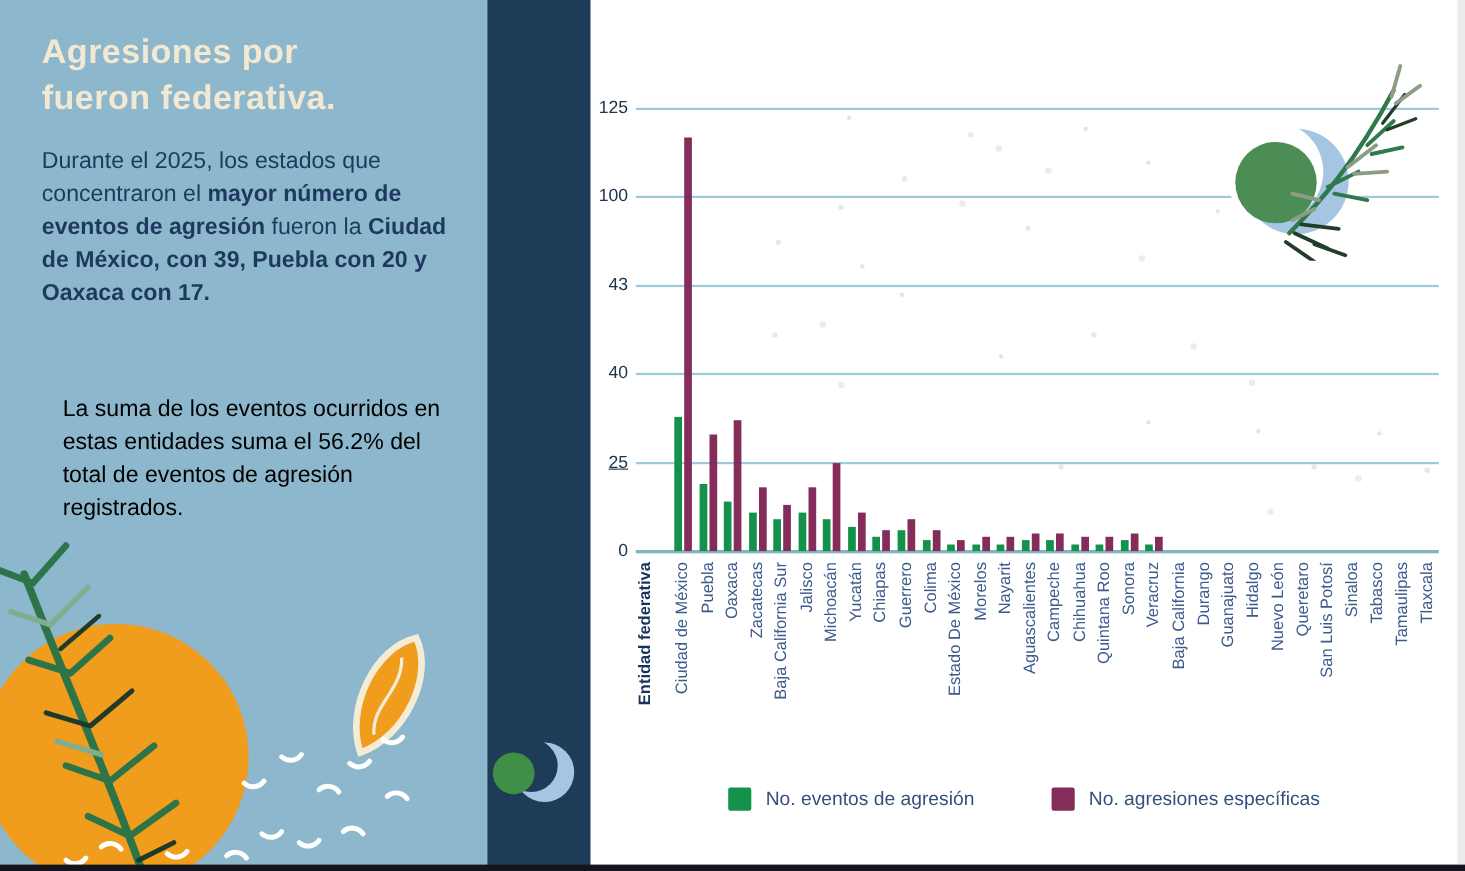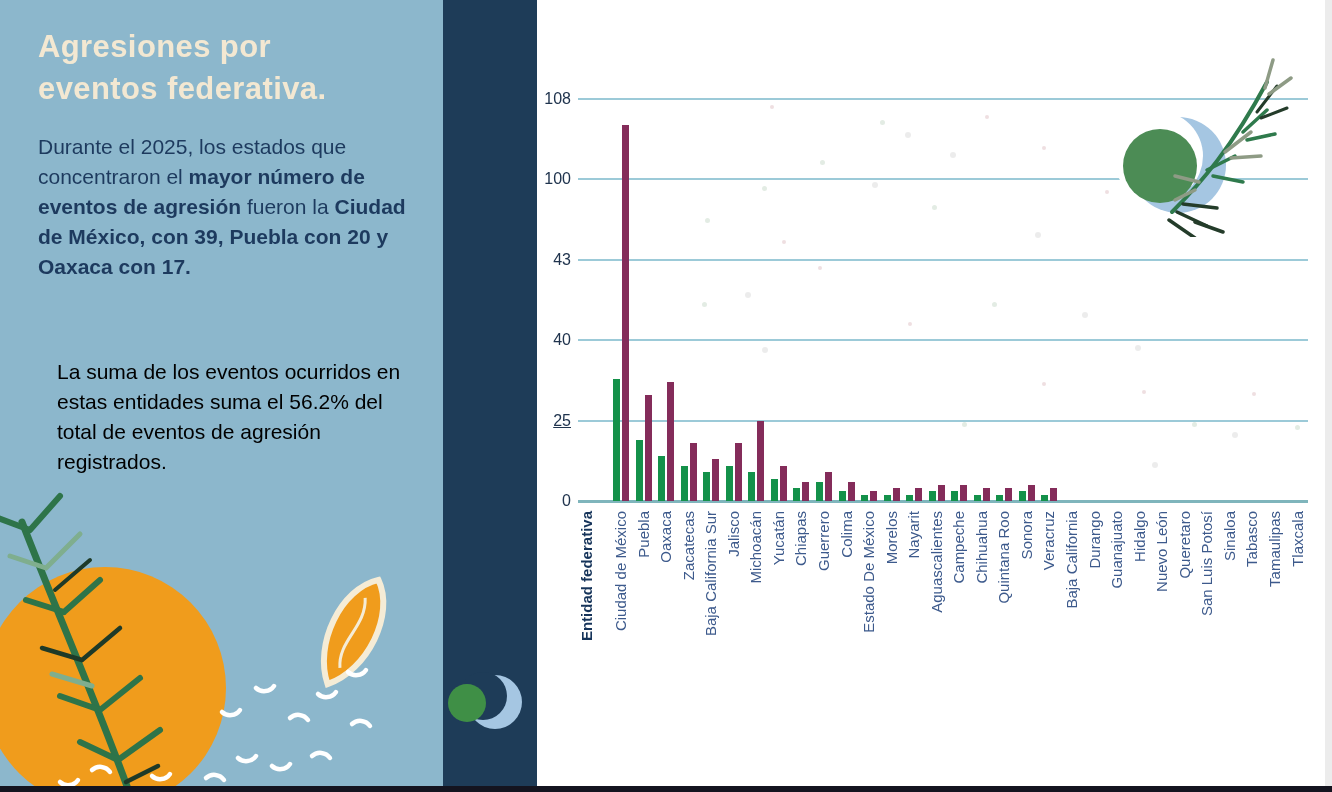--- a/index.html
+++ b/index.html
@@ -93,21 +93,21 @@
         <path d="M206,318 a12,12 0 0 1 18,2"></path>
         <path d="M272,306 a12,12 0 0 0 18,-2"></path>
         <path d="M312,296 a12,12 0 0 1 18,2"></path>
         <path d="M152,316 a12,12 0 0 0 18,-2"></path>
         <path d="M92,310 a12,12 0 0 1 18,2"></path>
         <path d="M348,212 a12,12 0 0 0 18,-2"></path>
         <path d="M60,322 a12,12 0 0 0 18,-2"></path>
       </g>
     </svg>
 
-    <h1 class="page-title"><span>Agresiones por</span><br><span>eventos federativa.</span></h1>
+    <h1 class="page-title"><span>Agresiones por</span><br><span>fueron federativa.</span></h1>
 
     <p class="para1" id="para1"><span>Durante el 2025, los estados que concentraron el </span><b>mayor número de eventos de agresión</b><span> fueron la </span><b>Ciudad de México, con 39, Puebla con 20 y Oaxaca con 17.</b></p>
 
     <p class="para2">La suma de los eventos ocurridos en estas entidades suma el 56.2% del total de eventos de agresión registrados.</p>
   </div>
 
   <div class="divider">
     <div class="c" style="left:25px; top:675px; width:54px; height:54px; background:#a5c6e2;"></div>
     <div class="c" style="left:16px; top:672px; width:48px; height:48px; background:#1e3c58;"></div>
     <div class="c" style="left:5px; top:684px; width:38px; height:38px; background:#3f8f46;"></div>
@@ -132,26 +132,36 @@
         <path d="M78,100 l26,-20 M84,106 l30,-2" stroke="#8e9b85" stroke-width="3.5"></path>
         <path d="M96,80 l24,-22 M100,88 l28,-6" stroke="#2f7a4c" stroke-width="3.5"></path>
         <path d="M110,60 l20,-26 M114,66 l26,-10" stroke="#243c2a" stroke-width="3"></path>
         <path d="M118,36 l8,-28 M122,42 l22,-16" stroke="#8e9b85" stroke-width="3.5"></path>
         <path d="M30,160 l30,14 M36,152 l34,4" stroke="#243c2a" stroke-width="3.5"></path>
         <path d="M22,168 l26,18 M48,170 l28,10" stroke="#243c2a" stroke-width="3.5"></path>
         <path d="M52,130 l-24,-6 M48,138 l-20,10" stroke="#8e9b85" stroke-width="3.5"></path>
       </g>
     </svg>
 
+    <div class="legend" id="legend">
+        <div class="legend-item">
+          <div class="legend-swatch" style="background: rgb(20, 145, 74);"></div>
+          <span class="legend-label">No. eventos de agresión</span>
+        </div>
+        <div class="legend-item">
+          <div class="legend-swatch" style="background: rgb(132, 44, 90);"></div>
+          <span class="legend-label">No. agresiones específicas</span>
+        </div>
+      </div>
   <div class="ytick" style="top: 490px;">0</div>
       <div class="ytick" style="top: 409.6px; text-decoration: underline;">25</div>
       <div class="ytick" style="top: 329.2px;">40</div>
       <div class="ytick" style="top: 248.8px;">43</div>
       <div class="ytick" style="top: 168.4px;">100</div>
-      <div class="ytick" style="top: 88px;">108</div>
+      <div class="ytick" style="top: 88px;">125</div>
       <div class="speck" style="left: 233px; top: 105px; width: 4px; height: 4px; background: rgb(220, 184, 188);"></div>
       <div class="speck" style="left: 343px; top: 120px; width: 5px; height: 5px; background: rgb(194, 212, 196);"></div>
       <div class="speck" style="left: 368px; top: 132px; width: 6px; height: 6px; background: rgb(212, 212, 212);"></div>
       <div class="speck" style="left: 448px; top: 115px; width: 4px; height: 4px; background: rgb(220, 184, 188);"></div>
       <div class="speck" style="left: 283px; top: 160px; width: 5px; height: 5px; background: rgb(194, 212, 196);"></div>
       <div class="speck" style="left: 413px; top: 152px; width: 6px; height: 6px; background: rgb(212, 212, 212);"></div>
       <div class="speck" style="left: 505px; top: 146px; width: 4px; height: 4px; background: rgb(220, 184, 188);"></div>
       <div class="speck" style="left: 225px; top: 186px; width: 5px; height: 5px; background: rgb(194, 212, 196);"></div>
       <div class="speck" style="left: 335px; top: 182px; width: 6px; height: 6px; background: rgb(212, 212, 212);"></div>
       <div class="speck" style="left: 568px; top: 190px; width: 4px; height: 4px; background: rgb(220, 184, 188);"></div>

